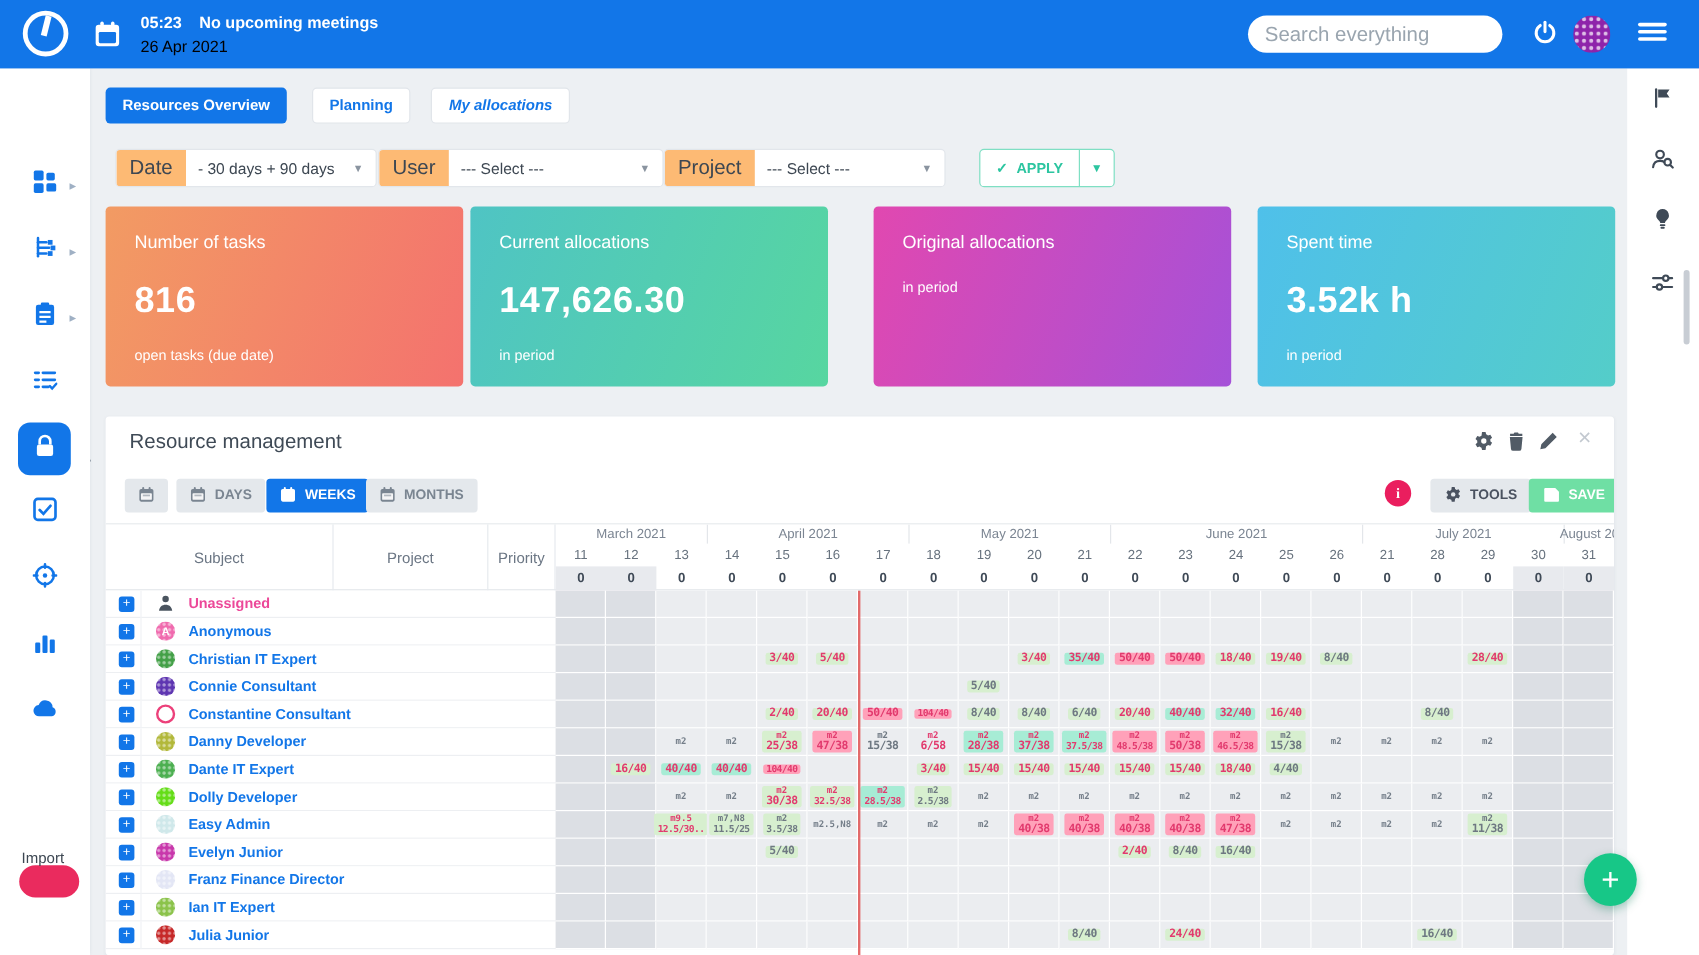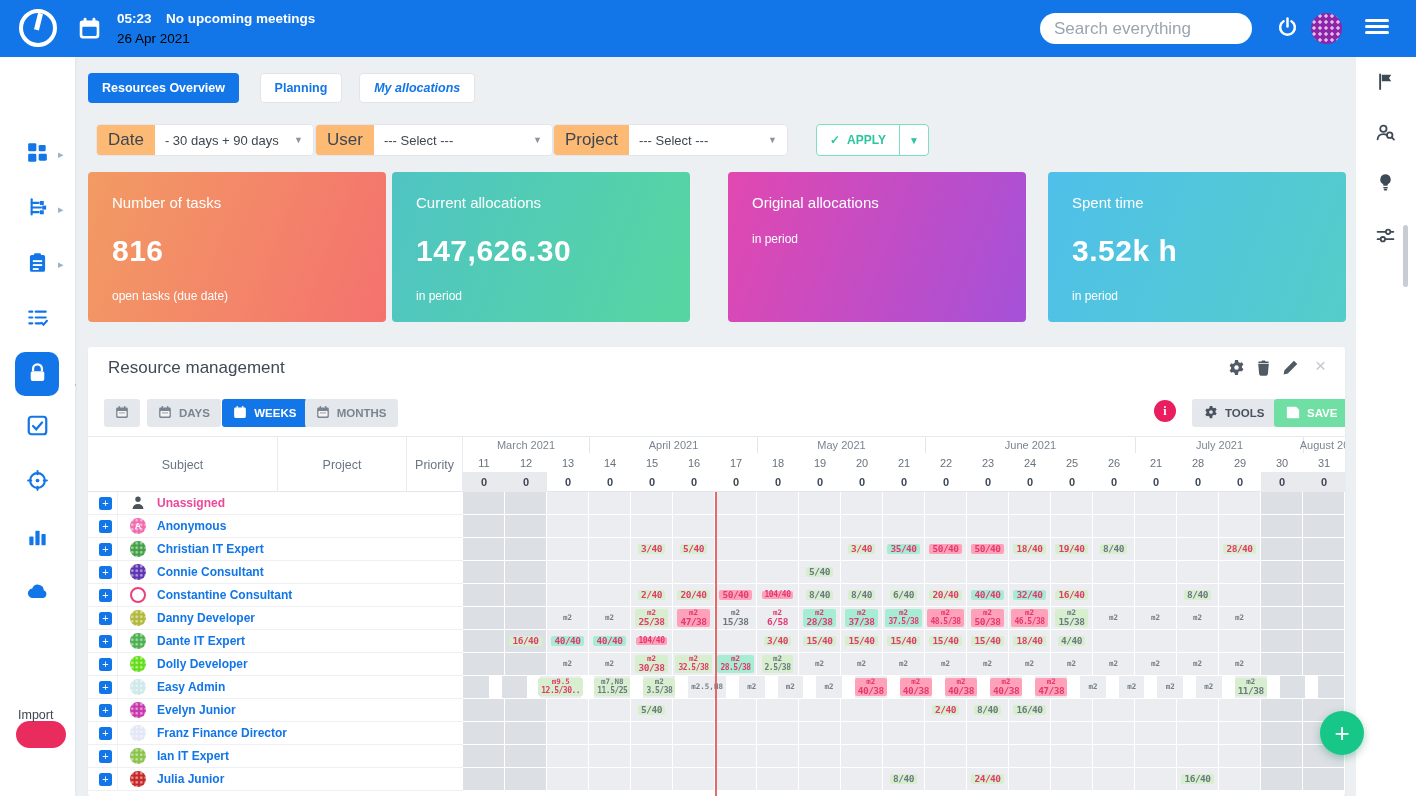--- a/index.html
+++ b/index.html
@@ -991,21 +991,21 @@
           </div>
           <div class="gcell muted"></div>
           <div class="gcell muted"></div>
         </div>
         <div class="rname" style="top: 184px;">
           <span class="expbtn">+</span>
           <span class="rsep"></span>
           <span class="avatar" style="background-color:#cfe8ea;"></span>
           <span class="rlabel">Easy Admin</span>
         </div>
-        <div class="grow" style="top: 184px; gap: 12px;">
+        <div class="grow" style="top: 184px;">
           <div class="gcell muted"></div>
           <div class="gcell muted"></div>
           <div class="gcell">
             <div class="chip bg-g c-r">
               <span class="top">m9.5</span>
               <span class="val sm">12.5/30..</span>
             </div>
           </div>
           <div class="gcell">
             <div class="chip bg-g c-d">

